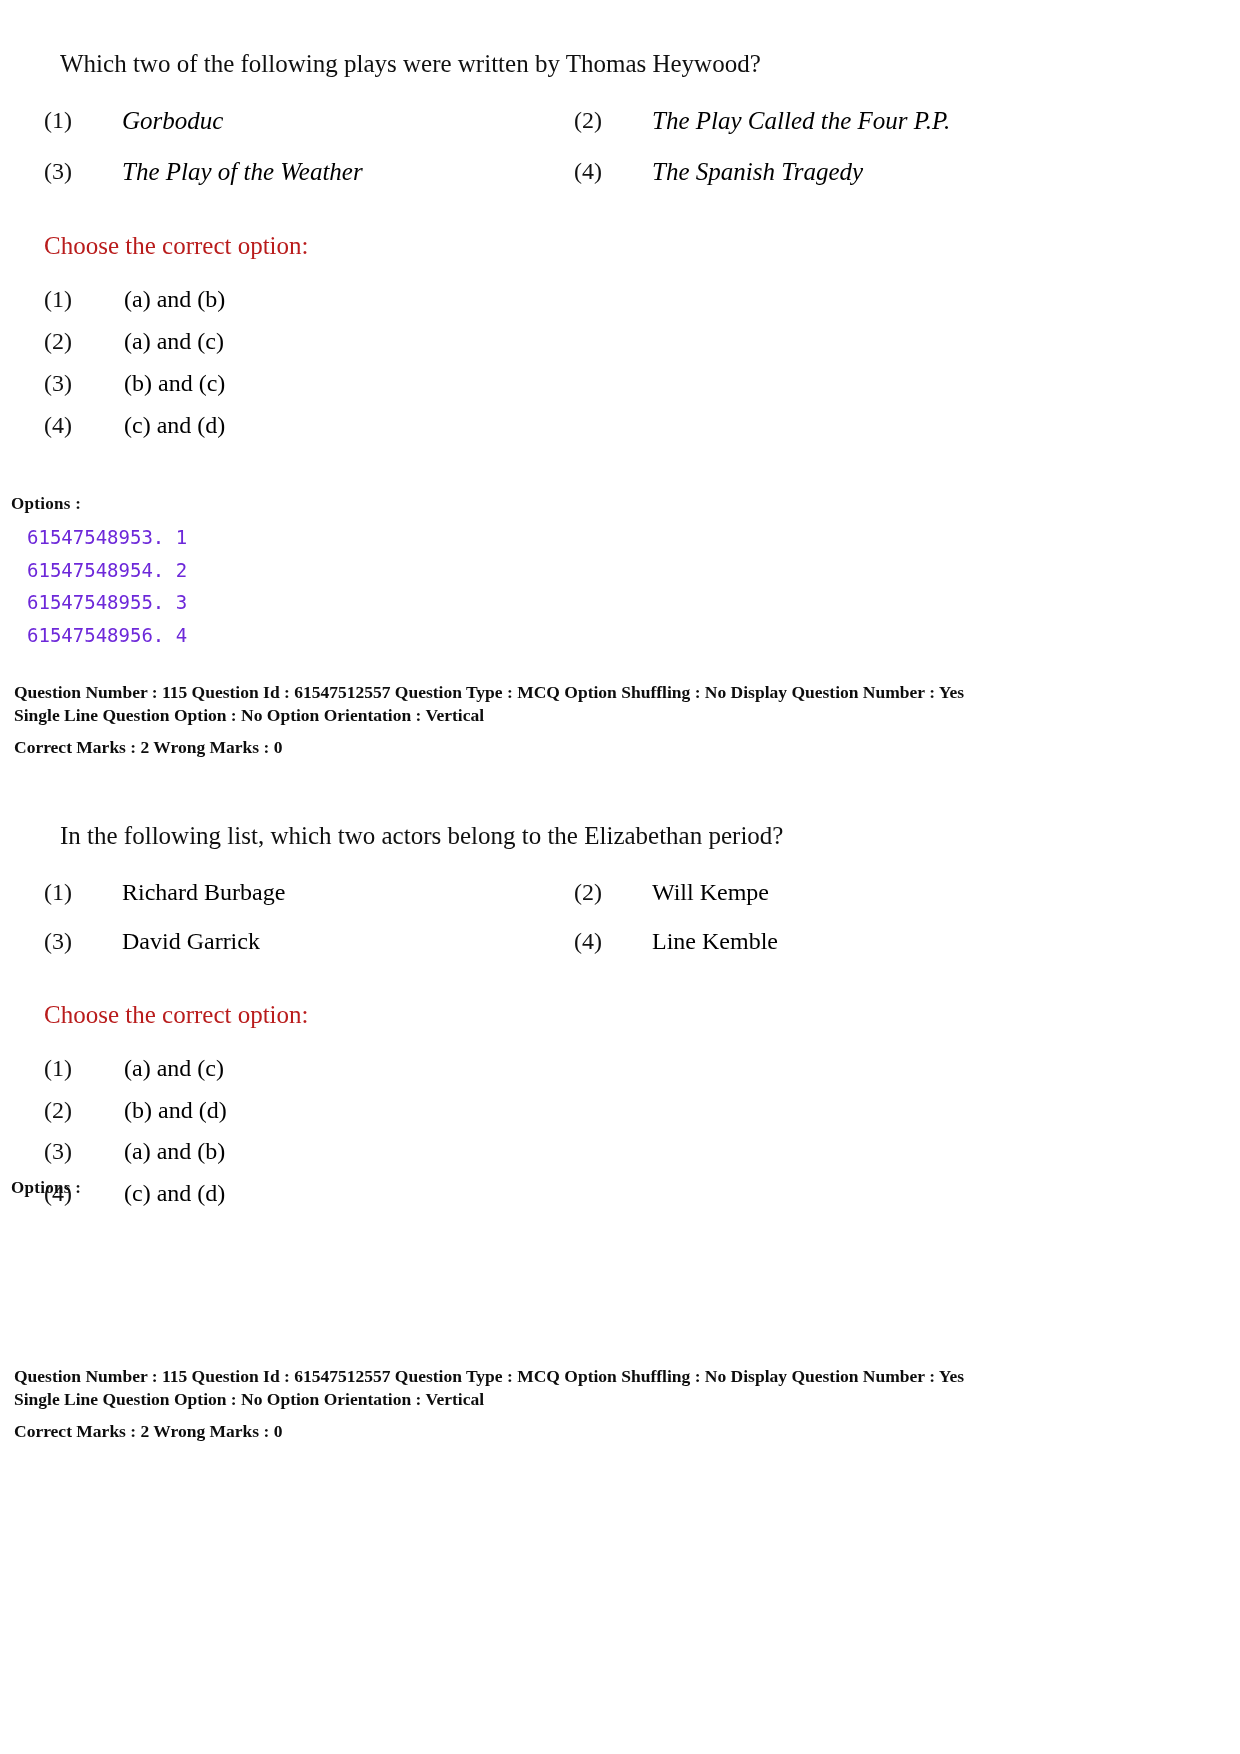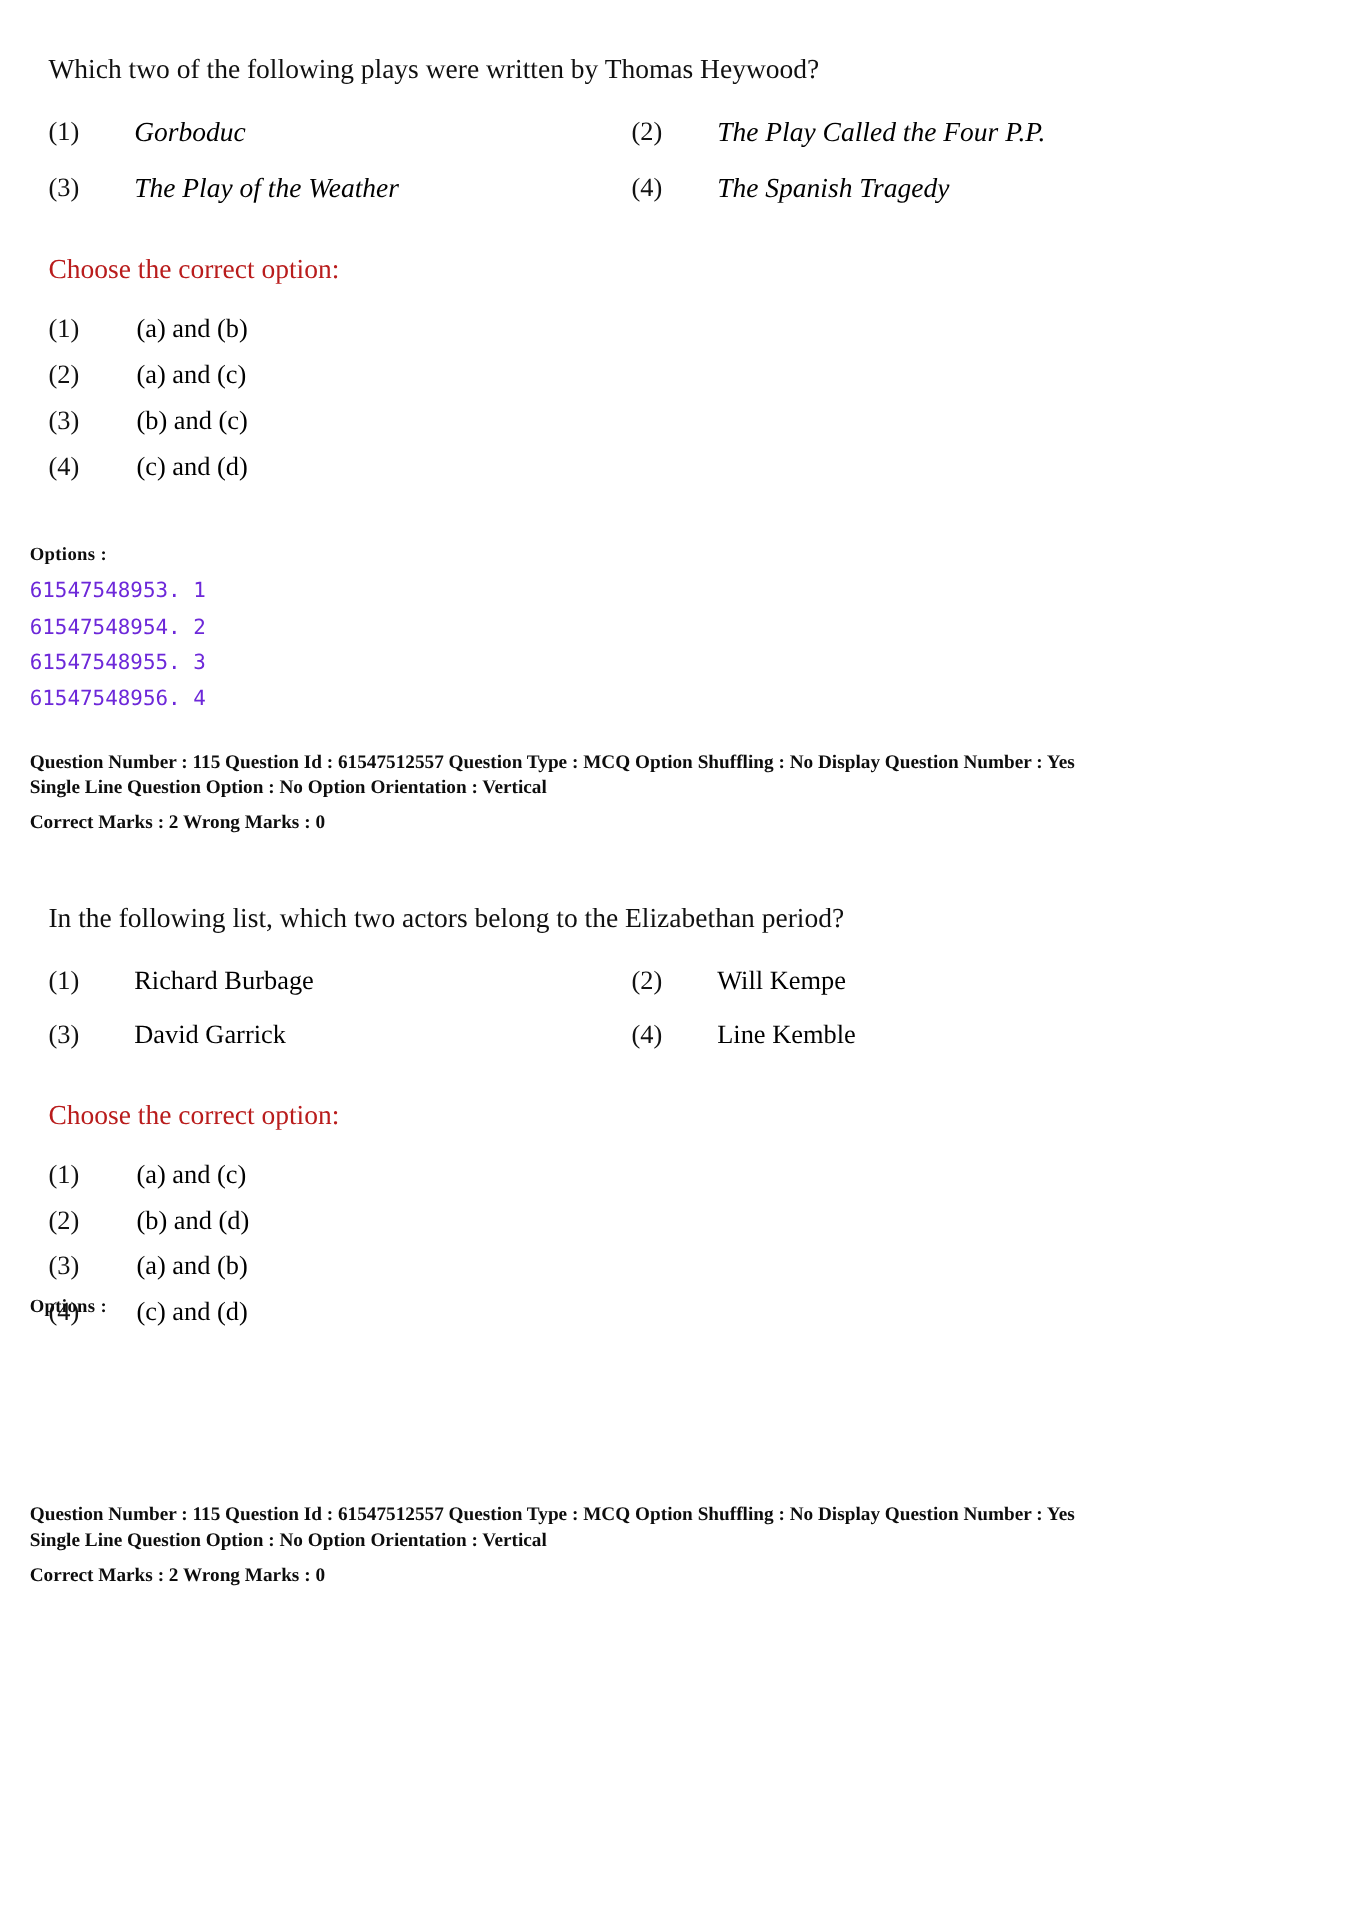--- a/index.html
+++ b/index.html
@@ -24,21 +24,21 @@
   .qblock {
     position: absolute;
     left: 0;
     width: 1240px;
   }
   .stem {
     font-family: "Liberation Serif", serif;
     font-size: 25px;
     line-height: 1.25;
     color: #101010;
-    margin-left: 44px;
+    margin-left: 60px;
   }
 
   
   .optgrid {
     margin-left: 44px;
     width: 1060px;
   }
   .optrow {
     display: flex;
     width: 100%;
@@ -80,41 +80,41 @@
   .sublist .optrow {
     width: 420px;
   }
   .sublist .optnum {
     width: 80px;
     flex: 0 0 80px;
   }
 
   
   .optionsLabel {
-    margin-left: 27px;
+    margin-left: 11px;
     font-family: "Liberation Serif", serif;
     font-weight: bold;
     font-size: 17px;
     letter-spacing: 0.3px;
     color: #0d0d0d;
   }
   .optionIds {
     margin-left: 27px;
   }
   .optionId {
     font-family: "DejaVu Sans Mono", monospace;
     font-size: 19px;
     color: #6d28d9;
     line-height: 1.72;
     white-space: pre;
   }
 
   
   .meta {
-    margin-left: 27px;
+    margin-left: 14px;
     width: 1130px;
   }
   .meta-line {
     font-family: "Liberation Serif", serif;
     font-weight: bold;
     font-size: 17.5px;
     line-height: 1.32;
     color: #0d0d0d;
     white-space: nowrap;
   }

